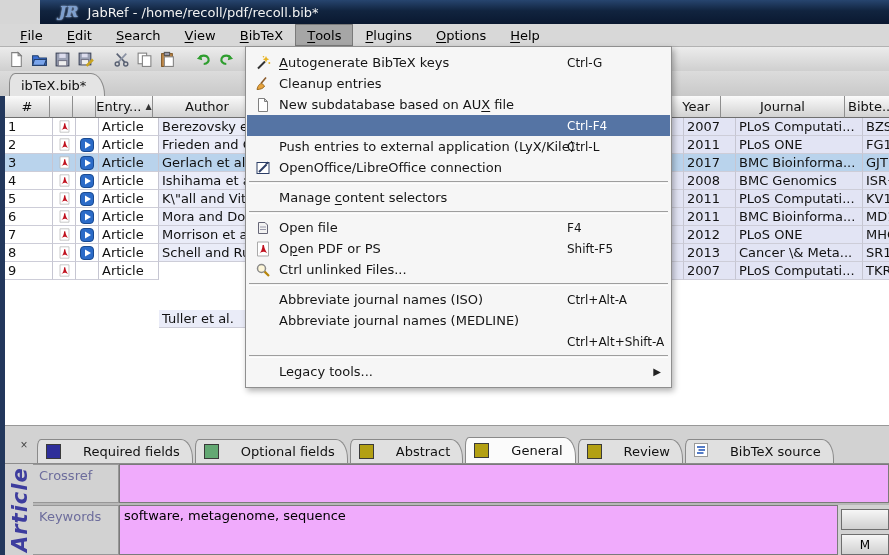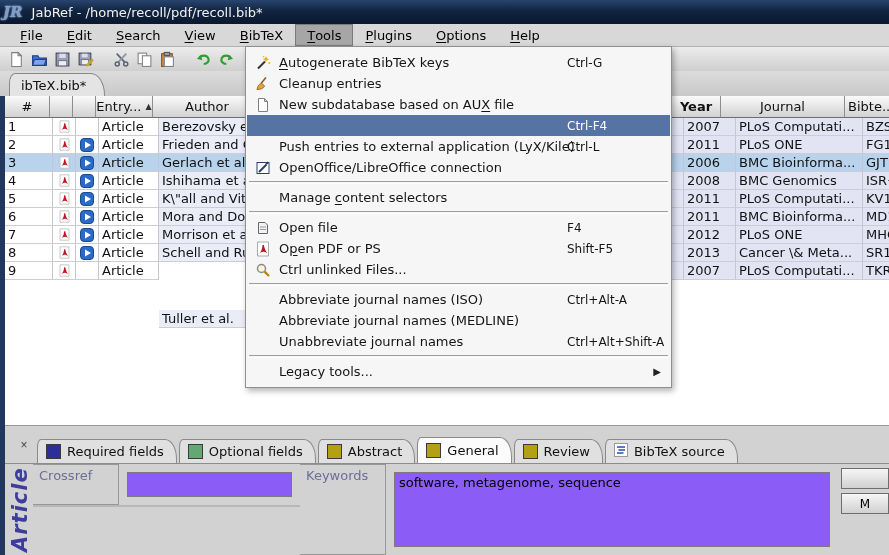--- a/index.html
+++ b/index.html
@@ -2,21 +2,21 @@
 <html><head>
 <meta charset="utf-8">
 <style>
   html,body{margin:0;padding:0;background:#d6d6d6;}
   body{width:889px;height:555px;overflow:hidden;position:relative;
        font-family:"DejaVu Sans","Liberation Sans",sans-serif;font-size:13px;color:#111;}
   #app{position:absolute;inset:0;}
 
   
   #titlebar{height:24px;background:linear-gradient(#27456f 0%,#11243f 45%,#0a1830 100%);
-            color:#f2f2f2;display:flex;align-items:center;padding-left:3px;gap:9px;}
+            color:#f2f2f2;display:flex;align-items:center;padding-left:19px;gap:9px;margin-left:40px;}
   #logo{font-family:"DejaVu Serif","Liberation Serif",serif;font-style:italic;font-weight:bold;
         font-size:15px;color:#7d9fce;text-shadow:0 0 2px #cfe0ff;}
   #wtitle{font-size:13px;}
 
   
   #menubar{height:22px;background:#d8d8d8;display:flex;align-items:stretch;padding-left:8px;
            border-bottom:1px solid #b2b2b2;}
   .menu-item{padding:0 12px;display:flex;align-items:center;color:#000;}
   .menu-item u{text-underline-offset:2px;}
   .menu-item.active{background:#a6a6a6;box-shadow:inset 0 0 0 1px #7a7a7a;}
@@ -76,37 +76,37 @@
             border-top:1px solid #989898;border-bottom:1px solid #9a9a9a;}
 
   
   #editor{position:absolute;left:5px;right:0;top:432px;bottom:0;background:#d2d2d2;}
   .ed-close{position:absolute;left:9px;top:5px;width:20px;height:16px;background:#d2d2d2;
             border:none;color:#444;font-size:12px;line-height:13px;padding:0;cursor:default;}
   #ed-tabs{position:absolute;left:32px;top:6px;height:25px;display:flex;align-items:flex-end;}
   .ed-tab{height:23px;padding:0 12px 0 8px;margin-right:2px;background:#e0e0e0;
           border:1px solid #8a8a8a;border-bottom:none;
           border-top-left-radius:4px 8px;border-top-right-radius:12px 20px;
-          display:flex;align-items:center;gap:6px;font-size:13px;}
+          display:flex;align-items:center;gap:22px;font-size:13px;}
   .ed-tab.selected{background:#fbfbfb;height:25px;}
   .marker{width:13px;height:13px;border:1px solid #3a3a3a;flex:none;}
   .ed-tab svg{width:14px;height:14px;}
   #ed-body{position:absolute;left:0;right:0;top:31px;bottom:0;border-top:1px solid #8c8c8c;background:#d2d2d2;}
   #ed-type{position:absolute;left:1px;top:0;bottom:0;width:27px;display:flex;align-items:center;
            justify-content:center;writing-mode:vertical-rl;transform:rotate(180deg);
            font-style:italic;font-weight:bold;font-size:21px;color:#3d3d9e;letter-spacing:1px;}
-  #ed-fields{position:absolute;left:28px;right:0;top:0;bottom:0;display:flex;flex-direction:row;}
+  #ed-fields{position:absolute;left:28px;right:0;top:0;bottom:0;display:flex;flex-direction:column;}
   .f-row{display:flex;border-bottom:2px solid #b8b8b8;}
   .f-row.r0{height:41px;}
   .f-row.r1{flex:1;border-bottom:none;}
   .f-label{width:86px;flex:none;border:1px solid #979797;border-left:none;background:#d2d2d2;
            color:#6d6d9c;font-size:13px;padding:3px 0 0 6px;box-sizing:border-box;}
   .f-input{flex:1;display:flex;}
-  .f-input textarea{flex:1;border:1px solid #7a7a7a;background:#8b5cf6;resize:none;outline:none;
-           font-family:"DejaVu Sans","Liberation Sans",sans-serif;font-size:13px;padding:2px 4px;margin:8px;}
+  .f-input textarea{flex:1;border:1px solid #7a7a7a;background:#f0abfc;resize:none;outline:none;
+           font-family:"DejaVu Sans","Liberation Sans",sans-serif;font-size:13px;padding:2px 4px;margin:0;}
   .btncol{width:51px;flex:none;display:flex;flex-direction:column;padding:4px 0 0 3px;box-sizing:border-box;gap:4px;}
   .side-btn{width:48px;height:21px;background:linear-gradient(#f6f6f6,#d0d0d0);
             border:1px solid #6e6e6e;font-size:12px;font-family:inherit;padding:0;}
 </style>
 </head>
 <body>
 
 <div id="app">
 
   <div id="titlebar">
@@ -208,21 +208,21 @@
   <div id="left-edge"></div>
 
   <div id="table">
       <div class="thr">
         <div class="th" style="width: 44px; flex: 0 0 auto;">#</div>
         <div class="th" style="width: 22px; flex: 0 0 auto;"></div>
         <div class="th" style="width: 22px; flex: 0 0 auto;"></div>
         <div class="th" style="width: 56px; flex: 0 0 auto;">Entry...<span class="sort">▲</span></div>
         <div class="th" style="width: 108px; flex: 0 0 auto;">Author</div>
         <div class="th" style="width: 409px; flex: 0 0 auto;"></div>
-        <div class="th" style="width: 48px; flex: 0 0 auto; font-weight: bold;">Year</div>
+        <div class="th" style="width: 48px; flex: 0 0 auto;">Year</div>
         <div class="th" style="width: 123px; flex: 0 0 auto;">Journal</div>
         <div class="th left" style="width: 52px; flex: 0 0 auto;">Bibte...</div>
       </div>
       <div class="tr">
         <div class="td bg-a txt" style="width: 44px; flex: 0 0 auto;">1</div>
         <div class="td bg-a" style="width: 22px; flex: 0 0 auto;">
           <svg viewBox="0 0 16 16" width="13" height="15">
             <path fill="#fff" stroke="#bbb" d="M2.5 1h11v14h-11z"></path>
             <path fill="#c1121f" d="M3.8 13c2.2-1.7 3.4-4.4 3.8-9h1.3c.5 3.4 1.7 6.1 3.4 8.2-1.6-.9-3.2-1.4-4.2-1.4s-2.8.9-4.3 2.2z"></path>
           </svg>
@@ -266,21 +266,21 @@
         </div>
         <div class="td bg-a" style="width: 22px; flex: 0 0 auto;">
           <svg viewBox="0 0 14 14" width="14" height="14">
             <rect x=".5" y=".5" width="13" height="13" rx="3.5" fill="#2b6bc8" stroke="#1a4a90"></rect>
             <path d="M5 3.5L11 7 5 10.5Z" fill="#fff"></path>
           </svg>
         </div>
         <div class="td bg-a txt" style="width: 56px; flex: 0 0 auto;">Article</div>
         <div class="td bg-b txt" style="width: 108px; flex: 0 0 auto;">Gerlach et al.</div>
         <div class="td bg-c txt" style="width: 409px; flex: 0 0 auto;"></div>
-        <div class="td bg-c txt" style="width: 48px; flex: 0 0 auto;">2006</div>
+        <div class="td bg-c txt" style="width: 48px; flex: 0 0 auto;">2017</div>
         <div class="td bg-c txt" style="width: 123px; flex: 0 0 auto;">BMC Bioinforma...</div>
         <div class="td bg-c txt" style="width: 52px; flex: 0 0 auto;">GJT+09</div>
       </div>
       <div class="tr">
         <div class="td bg-a txt" style="width: 44px; flex: 0 0 auto;">4</div>
         <div class="td bg-a" style="width: 22px; flex: 0 0 auto;">
           <svg viewBox="0 0 16 16" width="13" height="15">
             <path fill="#fff" stroke="#bbb" d="M2.5 1h11v14h-11z"></path>
             <path fill="#c1121f" d="M3.8 13c2.2-1.7 3.4-4.4 3.8-9h1.3c.5 3.4 1.7 6.1 3.4 8.2-1.6-.9-3.2-1.4-4.2-1.4s-2.8.9-4.3 2.2z"></path>
           </svg>
@@ -491,21 +491,20 @@
         <span class="tm-ic"></span>
         <span class="tm-label">Abbreviate journal names (ISO)</span>
         <span class="tm-sc">Ctrl+Alt-A</span>
       </div>
       <div class="tm-item">
         <span class="tm-ic"></span>
         <span class="tm-label">Abbreviate journal names (MEDLINE)</span>
       </div>
       <div class="tm-item">
         <span class="tm-ic"></span>
-        <span class="tm-label">Unabbreviate journal names</span>
         <span class="tm-sc">Ctrl+Alt+Shift-A</span>
       </div>
       <div class="tm-sep"></div>
       <div class="tm-item">
         <span class="tm-ic"></span>
         <span class="tm-label">Legacy tools...</span>
         <span class="tm-arrow">▶</span>
       </div>
     </div>
 

